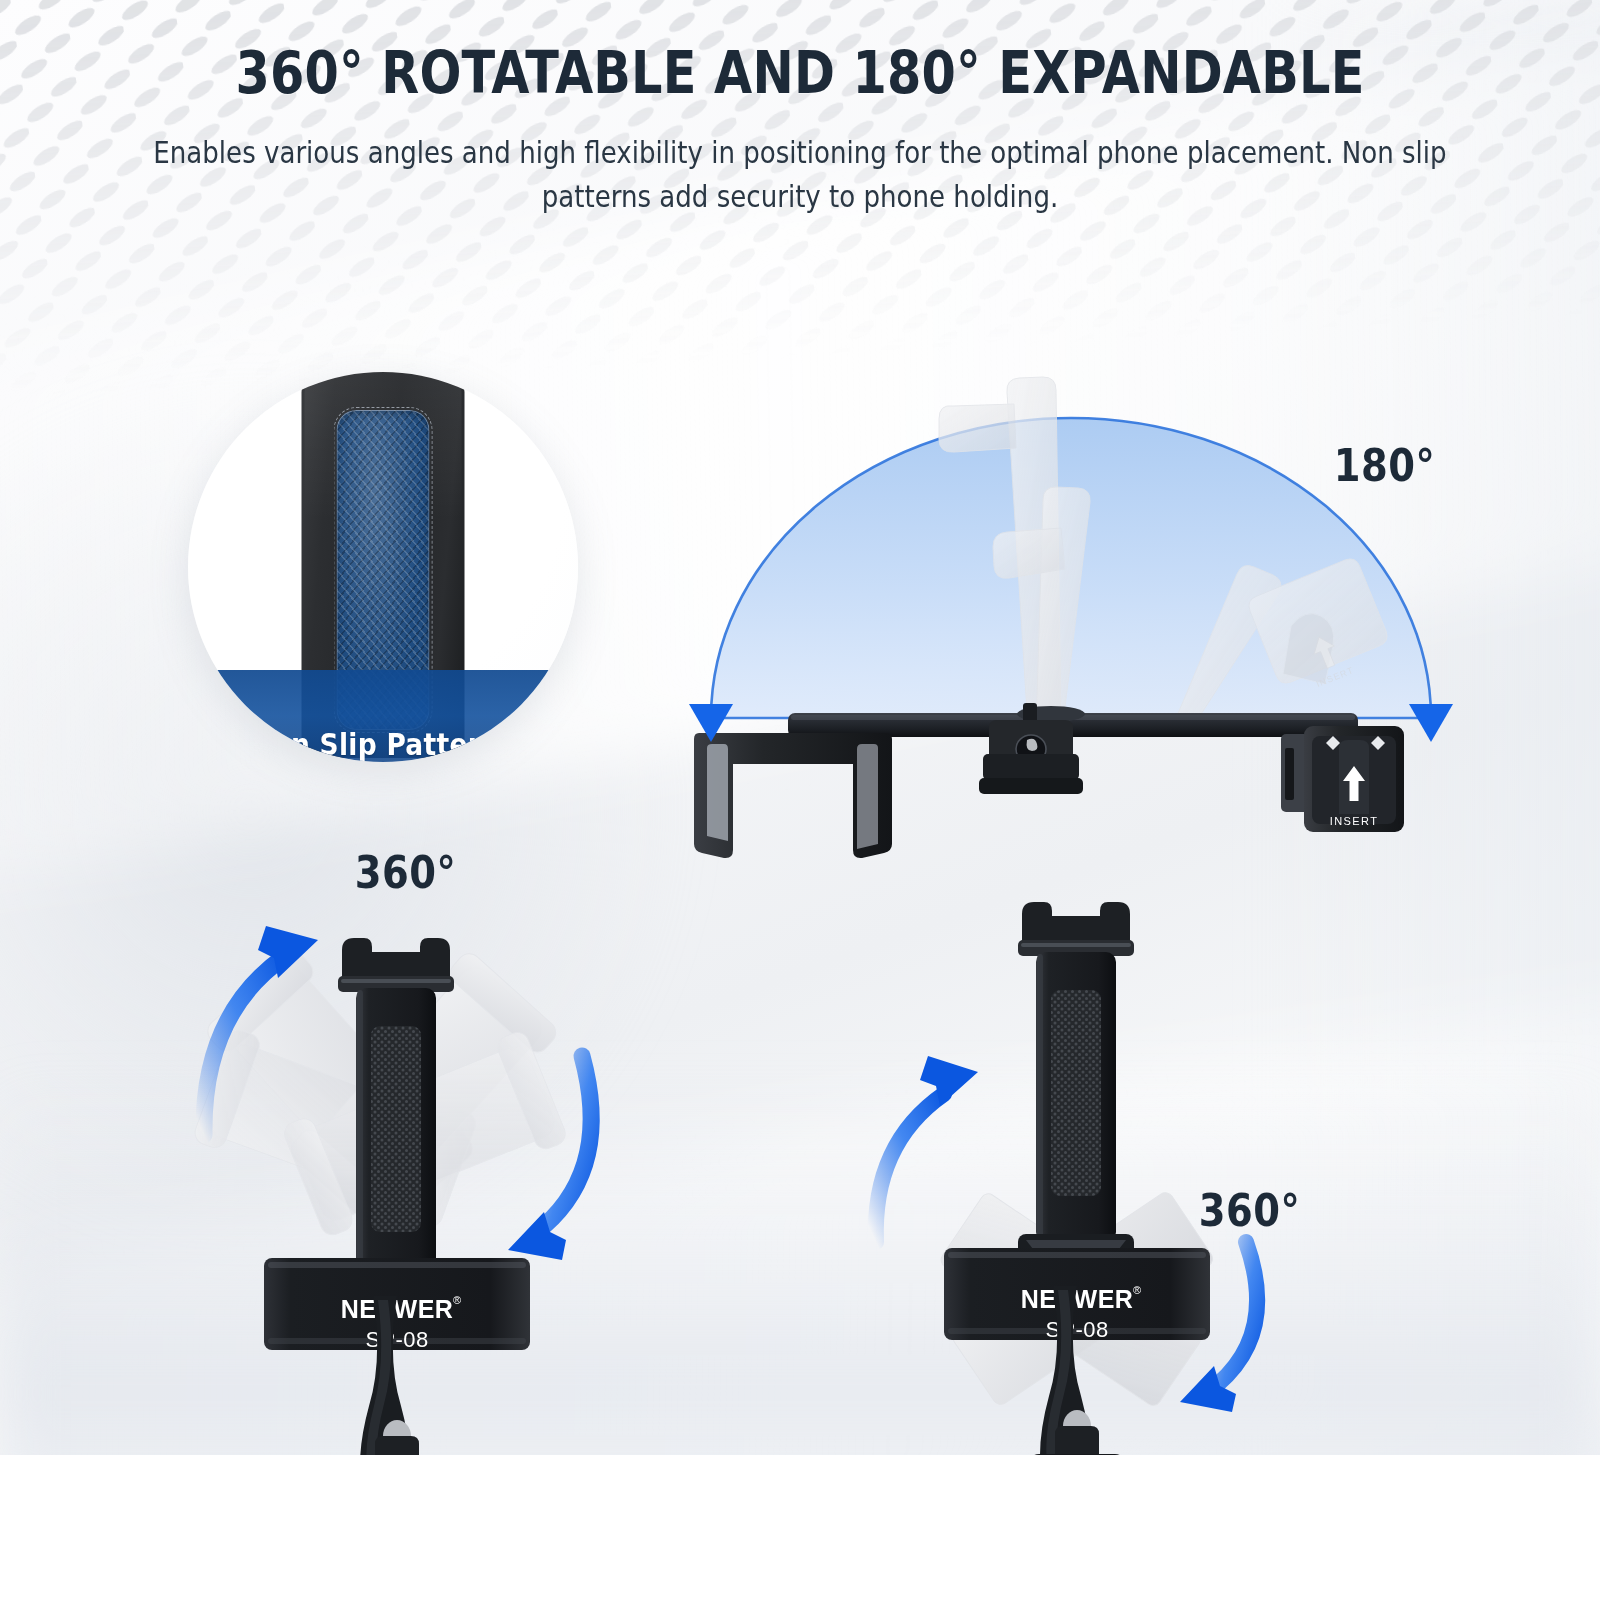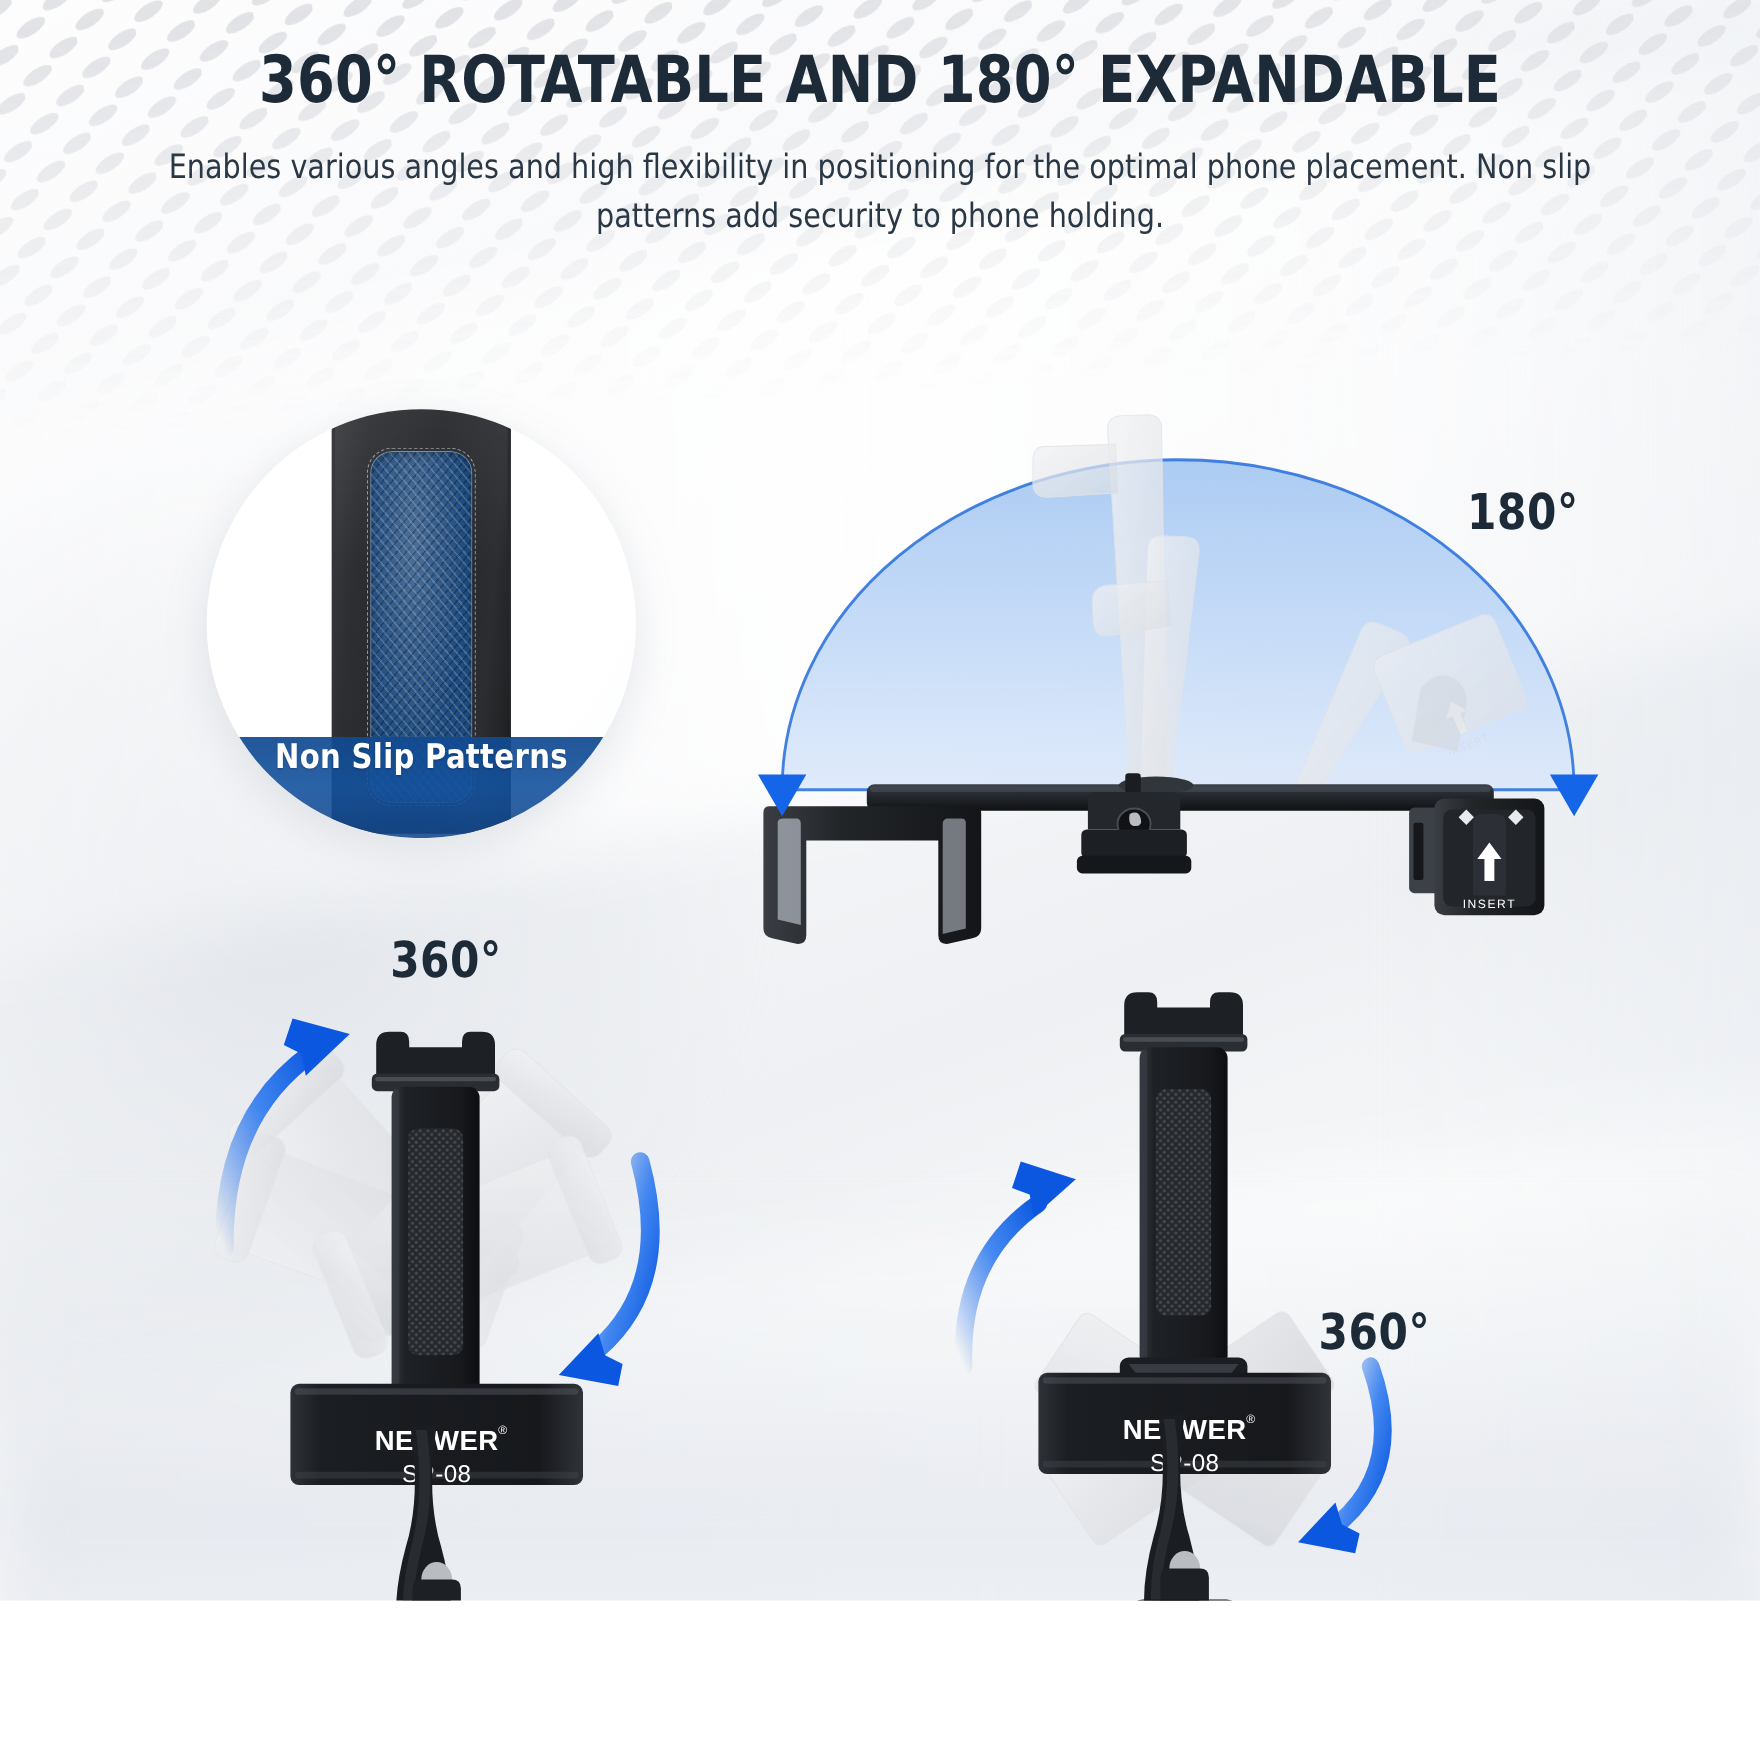--- a/index.html
+++ b/index.html
@@ -111,21 +111,21 @@
     background-image:
       repeating-linear-gradient(50deg,rgba(255,255,255,.17) 0 1.6px,rgba(255,255,255,0) 1.6px 6.4px),
       repeating-linear-gradient(-50deg,rgba(0,0,0,.24) 0 1.6px,rgba(0,0,0,0) 1.6px 6.4px),
       radial-gradient(ellipse at 42% 26%,rgba(255,255,255,.2) 0%,rgba(255,255,255,0) 62%);
     box-shadow:inset 0 0 0 1px rgba(200,210,225,.5), inset 0 2px 8px rgba(0,0,0,.35);
     outline:1px dashed rgba(205,213,224,.65);outline-offset:2px;
   }
   .inset-banner{
     position:absolute;left:0;right:0;bottom:0;height:92px;
     background:linear-gradient(180deg,rgba(17,74,145,.93) 0%,rgba(20,82,158,.9) 50%,rgba(17,70,138,.88) 100%);
-    display:flex;align-items:flex-start;justify-content:center;
+    display:flex;align-items:flex-end;justify-content:center;
   }
   .inset-banner span{
     font-family:"DejaVu Sans Condensed","Liberation Sans Narrow","Liberation Sans",sans-serif;
     font-size:31px;font-weight:600;color:#ffffff;letter-spacing:.3px;transform:scaleX(.95);
     text-shadow:0 1px 2px rgba(0,0,0,.25);
   }
 
   
   .scene{position:absolute;z-index:20;}
   #scene-180{left:671px;top:296px;}

